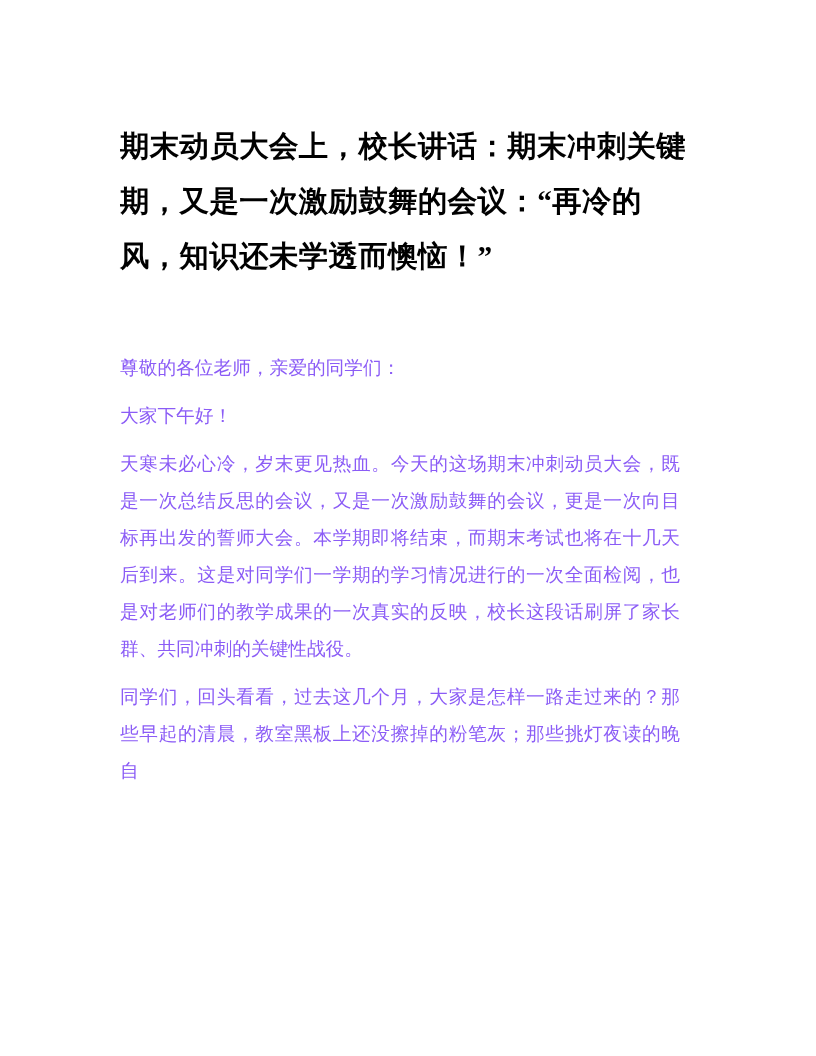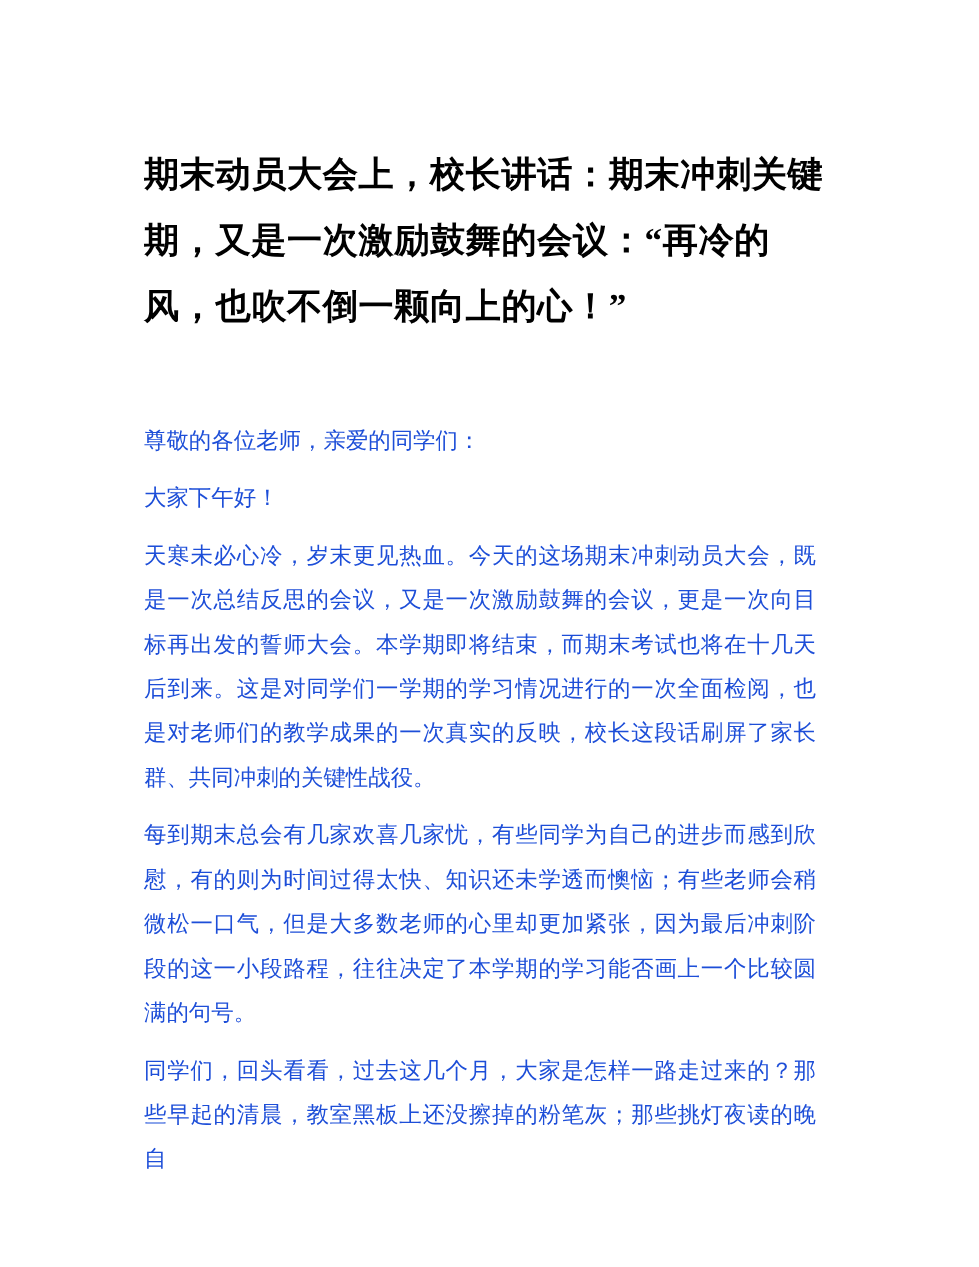--- a/index.html
+++ b/index.html
@@ -31,37 +31,36 @@
   }
   .doc-title .title-line {
     display: block;
     white-space: nowrap;
   }
   .doc-body p {
     margin: 0 0 11px 0;
     padding: 0;
     font-size: 18.7px;
     line-height: 37px;
-    color: #1d4ed8;
+    color: #8b5cf6;
     text-align: justify;
     text-justify: inter-ideograph;
   }
 </style>
 </head>
 <body>
 
 <div class="page">
 
   <h1 class="doc-title">
     <span class="title-line">期末动员大会上，校长讲话：期末冲刺关键</span>
     <span class="title-line">期，又是一次激励鼓舞的会议：“再冷的</span>
-    <span class="title-line">风，也吹不倒一颗向上的心！”</span>
+    <span class="title-line">风，知识还未学透而懊恼！”</span>
   </h1>
 
   <div class="doc-body">
     <p>尊敬的各位老师，亲爱的同学们：</p>
     <p>大家下午好！</p>
     <p>天寒未必心冷，岁末更见热血。今天的这场期末冲刺动员大会，既是一次总结反思的会议，又是一次激励鼓舞的会议，更是一次向目标再出发的誓师大会。本学期即将结束，而期末考试也将在十几天后到来。这是对同学们一学期的学习情况进行的一次全面检阅，也是对老师们的教学成果的一次真实的反映，校长这段话刷屏了家长群、共同冲刺的关键性战役。</p>
-    <p>每到期末总会有几家欢喜几家忧，有些同学为自己的进步而感到欣慰，有的则为时间过得太快、知识还未学透而懊恼；有些老师会稍微松一口气，但是大多数老师的心里却更加紧张，因为最后冲刺阶段的这一小段路程，往往决定了本学期的学习能否画上一个比较圆满的句号。</p>
     <p>同学们，回头看看，过去这几个月，大家是怎样一路走过来的？那些早起的清晨，教室黑板上还没擦掉的粉笔灰；那些挑灯夜读的晚自</p>
   </div>
 
 </div>
 
 </body></html>

